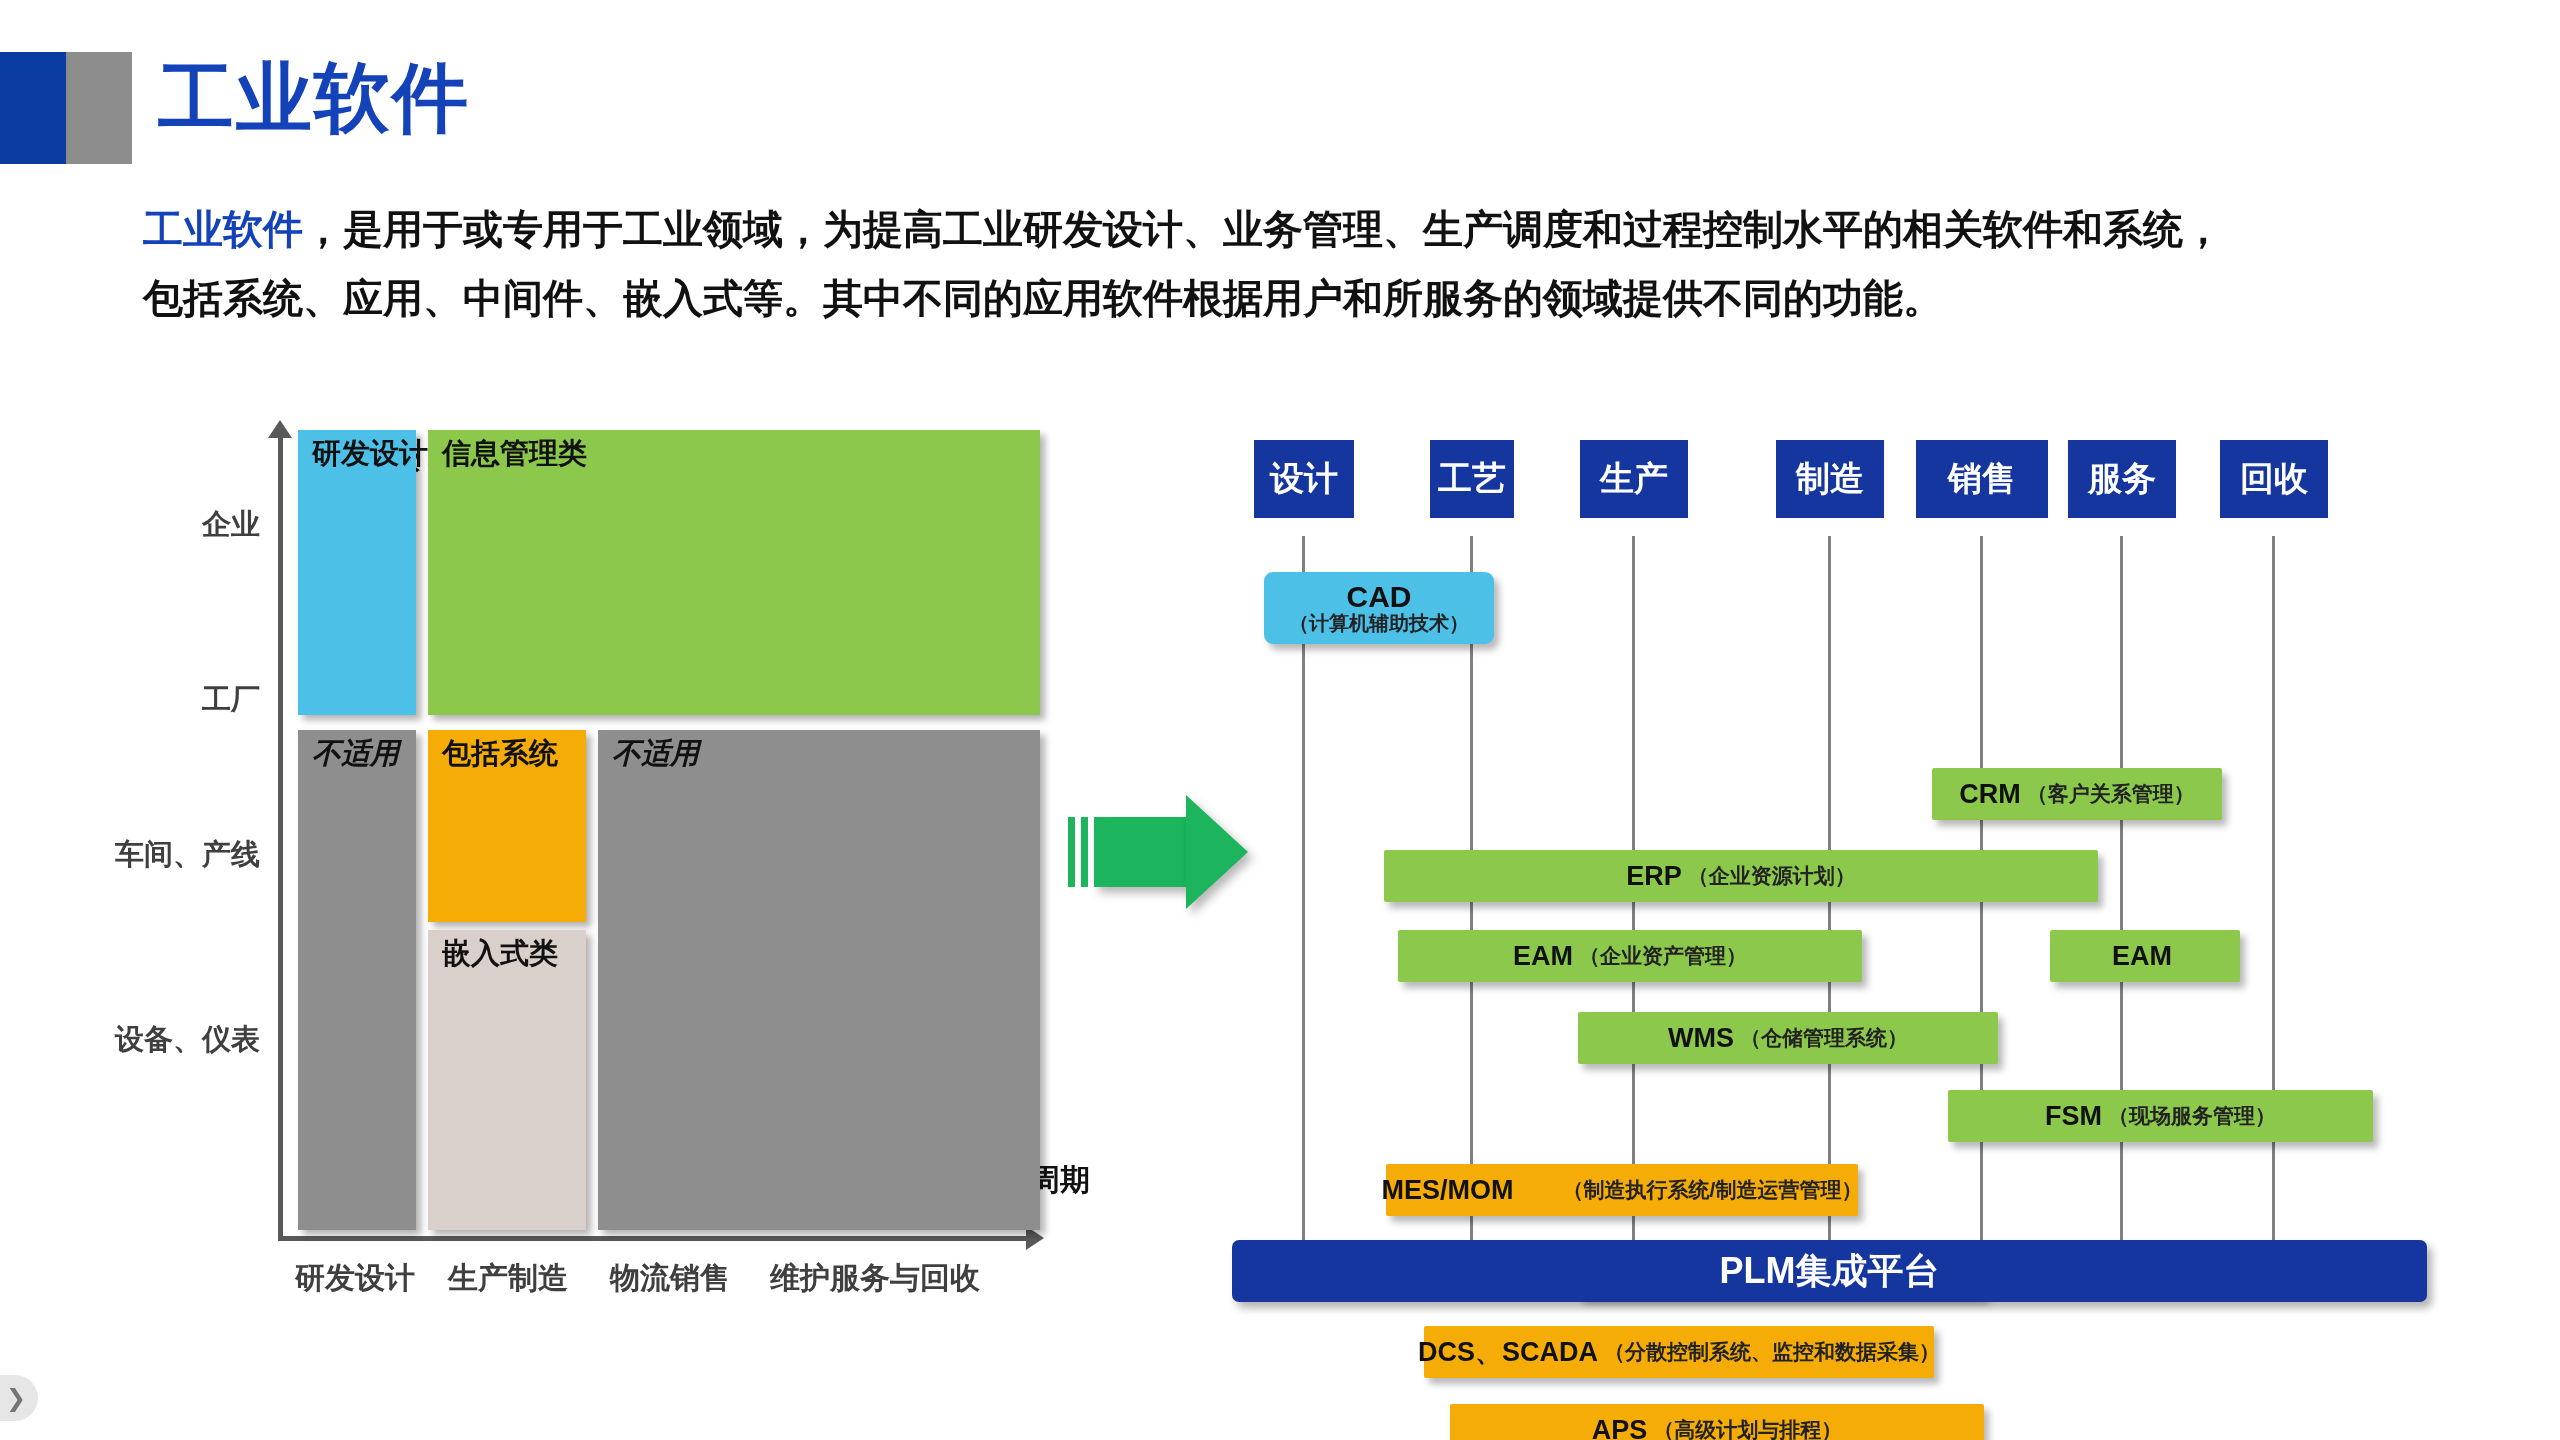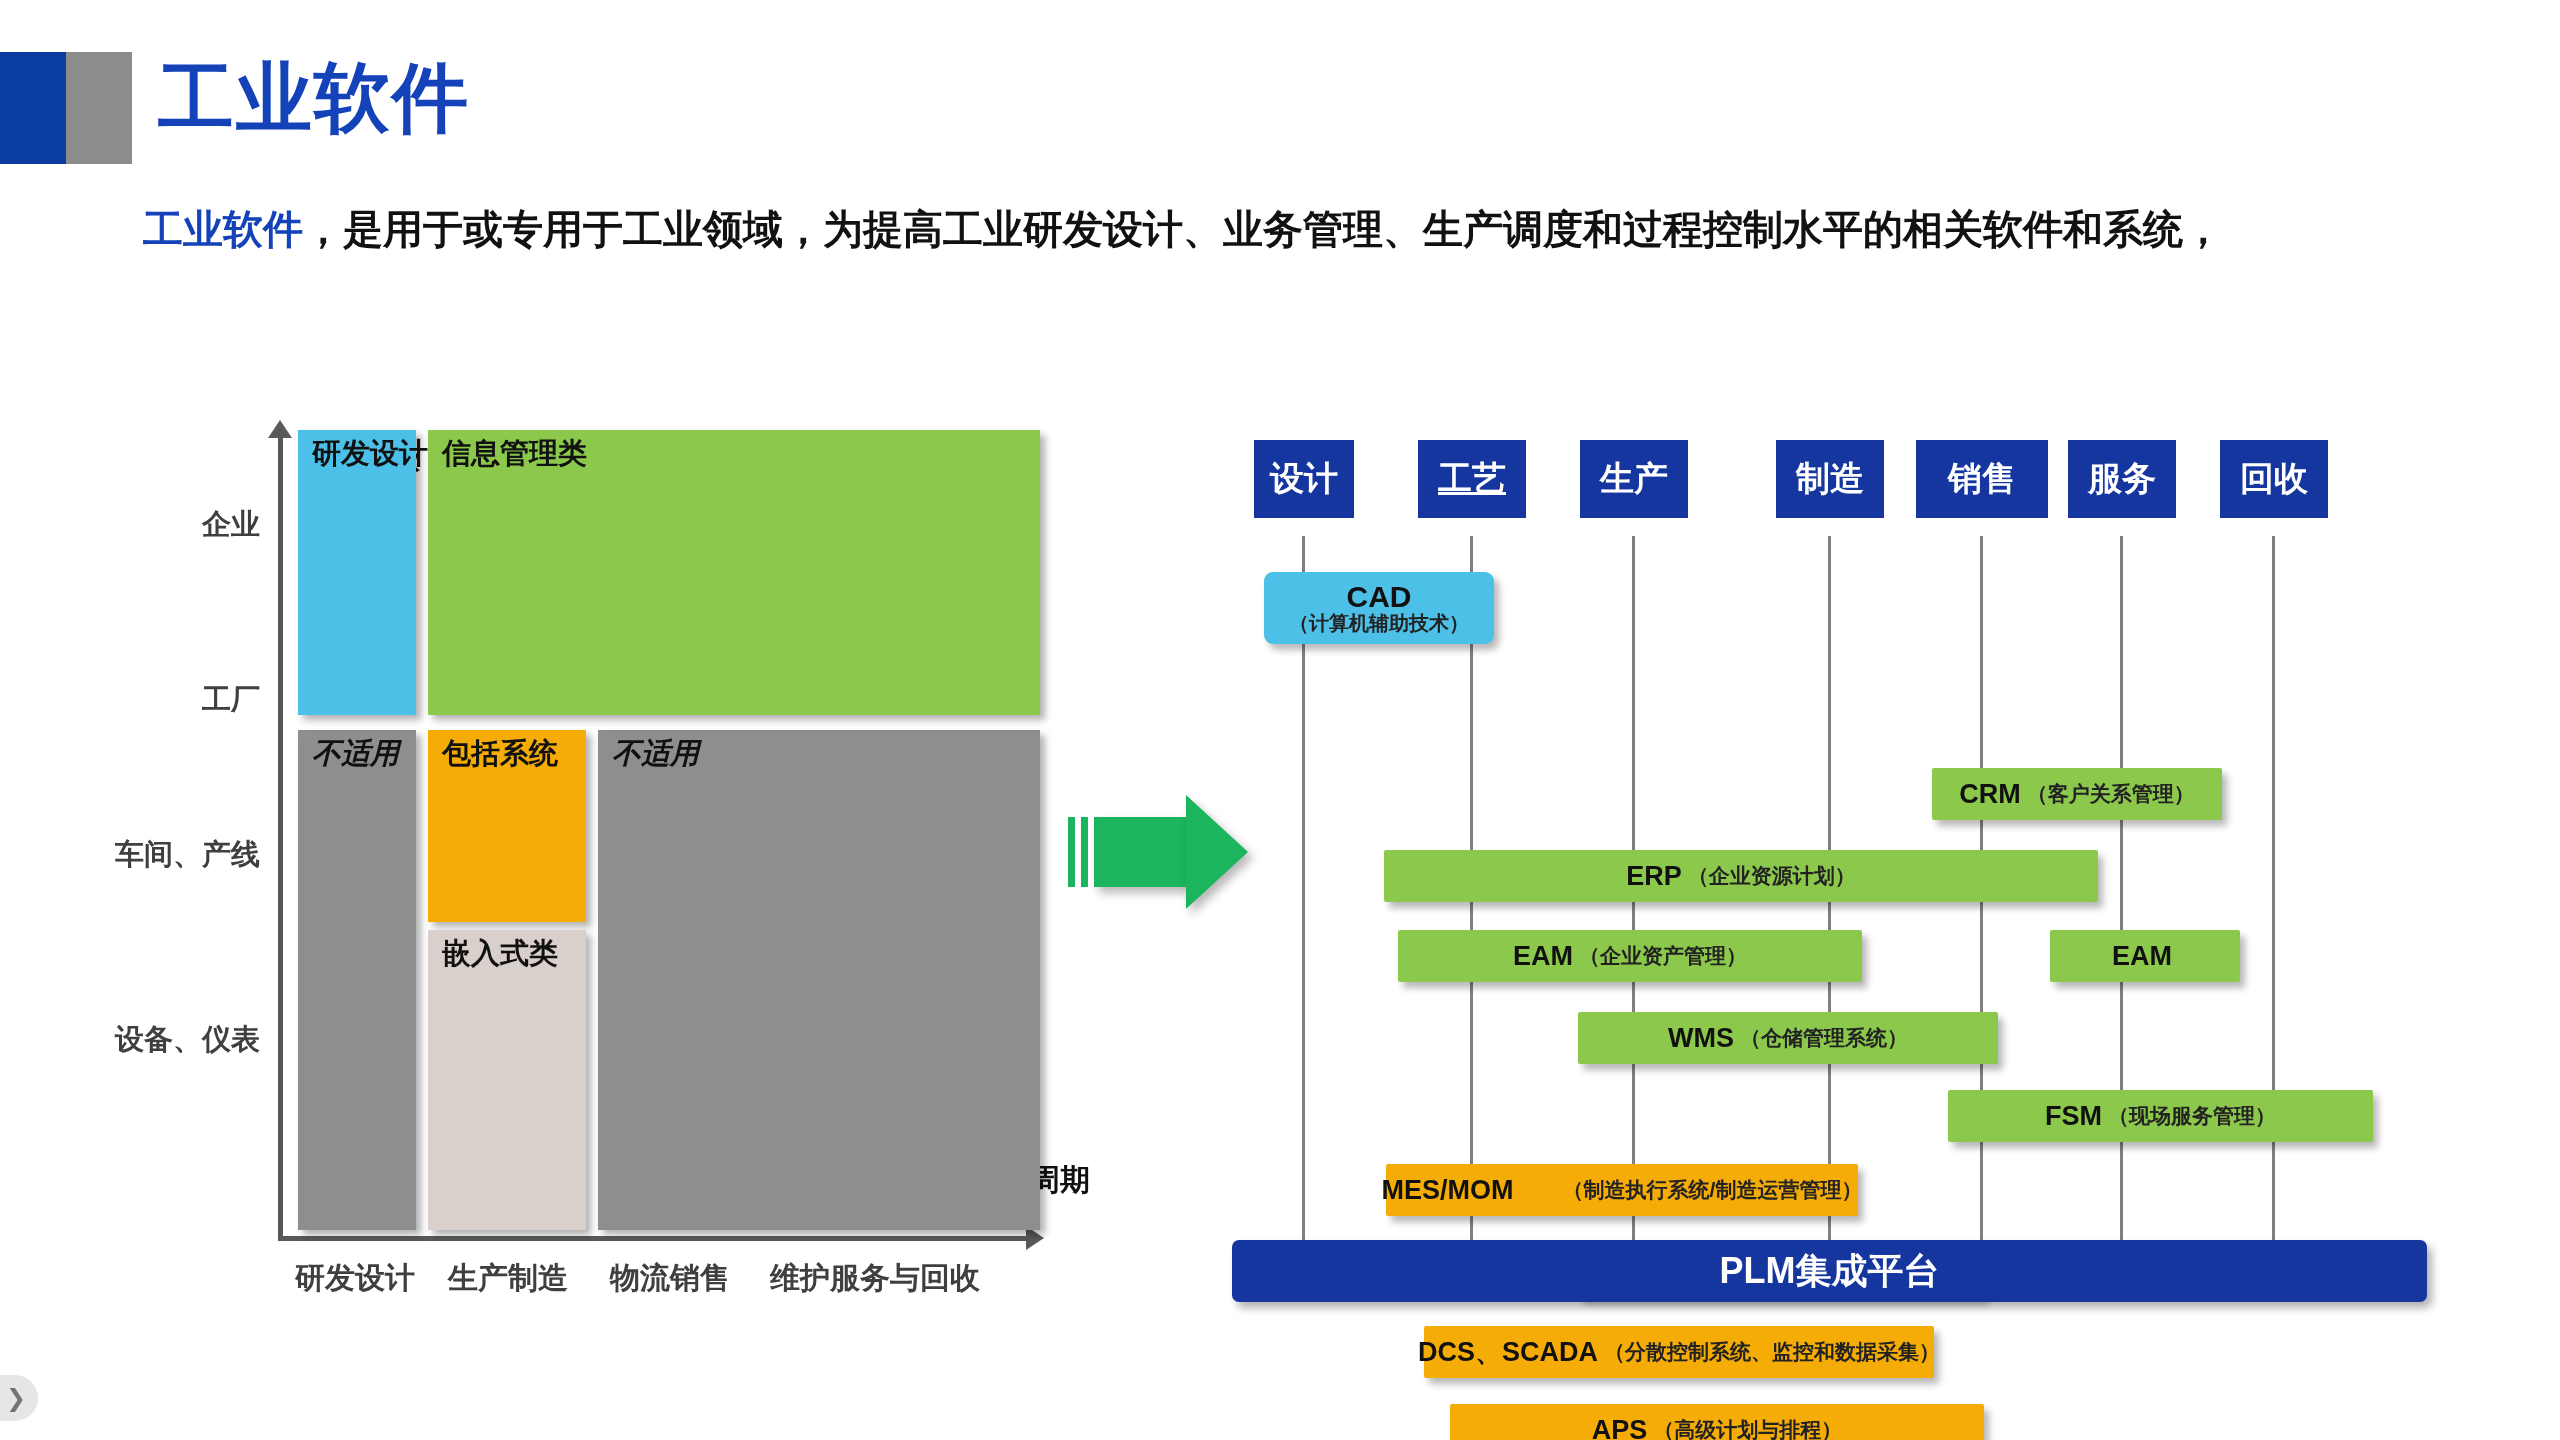--- a/index.html
+++ b/index.html
@@ -208,20 +208,21 @@
 <body>
 
 <div id="slide">
 
   <div class="hdr-sq-blue"></div>
   <div class="hdr-sq-gray"></div>
   <div class="page-title">工业软件</div>
 
   <div class="intro">
     <span class="kw">工业软件</span><span>，是用于或专用于工业领域，为提高工业研发设计、业务管理、生产调度和过程控制水平的相关软件和系统，</span><br>
+    <span>包括系统、应用、中间件、嵌入式等。其中不同的应用软件根据用户和所服务的领域提供不同的功能。</span>
   </div>
 
   <div id="left-chart">
     <div class="axis-v"></div>
     <div class="axis-v-head"></div>
     <div class="axis-h"></div>
     <div class="axis-h-head"></div>
 
     <div class="axis-title-y">系统层级</div>
     <div class="axis-title-x">生命周期</div>
@@ -259,21 +260,21 @@
 
     <div class="vline" style="left:70px;"></div>
     <div class="vline" style="left:238px;"></div>
     <div class="vline" style="left:400px;"></div>
     <div class="vline" style="left:596px;"></div>
     <div class="vline" style="left:748px;"></div>
     <div class="vline" style="left:888px;"></div>
     <div class="vline" style="left:1040px;"></div>
 
     <div class="stage" style="left:72px;width:100px;">设计</div>
-    <div class="stage" style="left:240px;width:108px;text-decoration:underline;">工艺</div>
+    <div class="stage" style="left:240px;width:84px;">工艺</div>
     <div class="stage" style="left:402px;width:108px;">生产</div>
     <div class="stage" style="left:598px;width:108px;">制造</div>
     <div class="stage" style="left:750px;width:132px;">销售</div>
     <div class="stage" style="left:890px;width:108px;">服务</div>
     <div class="stage" style="left:1042px;width:108px;">回收</div>
 
     <div class="swimbar b-blue stacked" style="left:32px;top:132px;width:230px;">
       <span class="abbr">CAD</span>
       <span class="zh">（计算机辅助技术）</span>
     </div>

